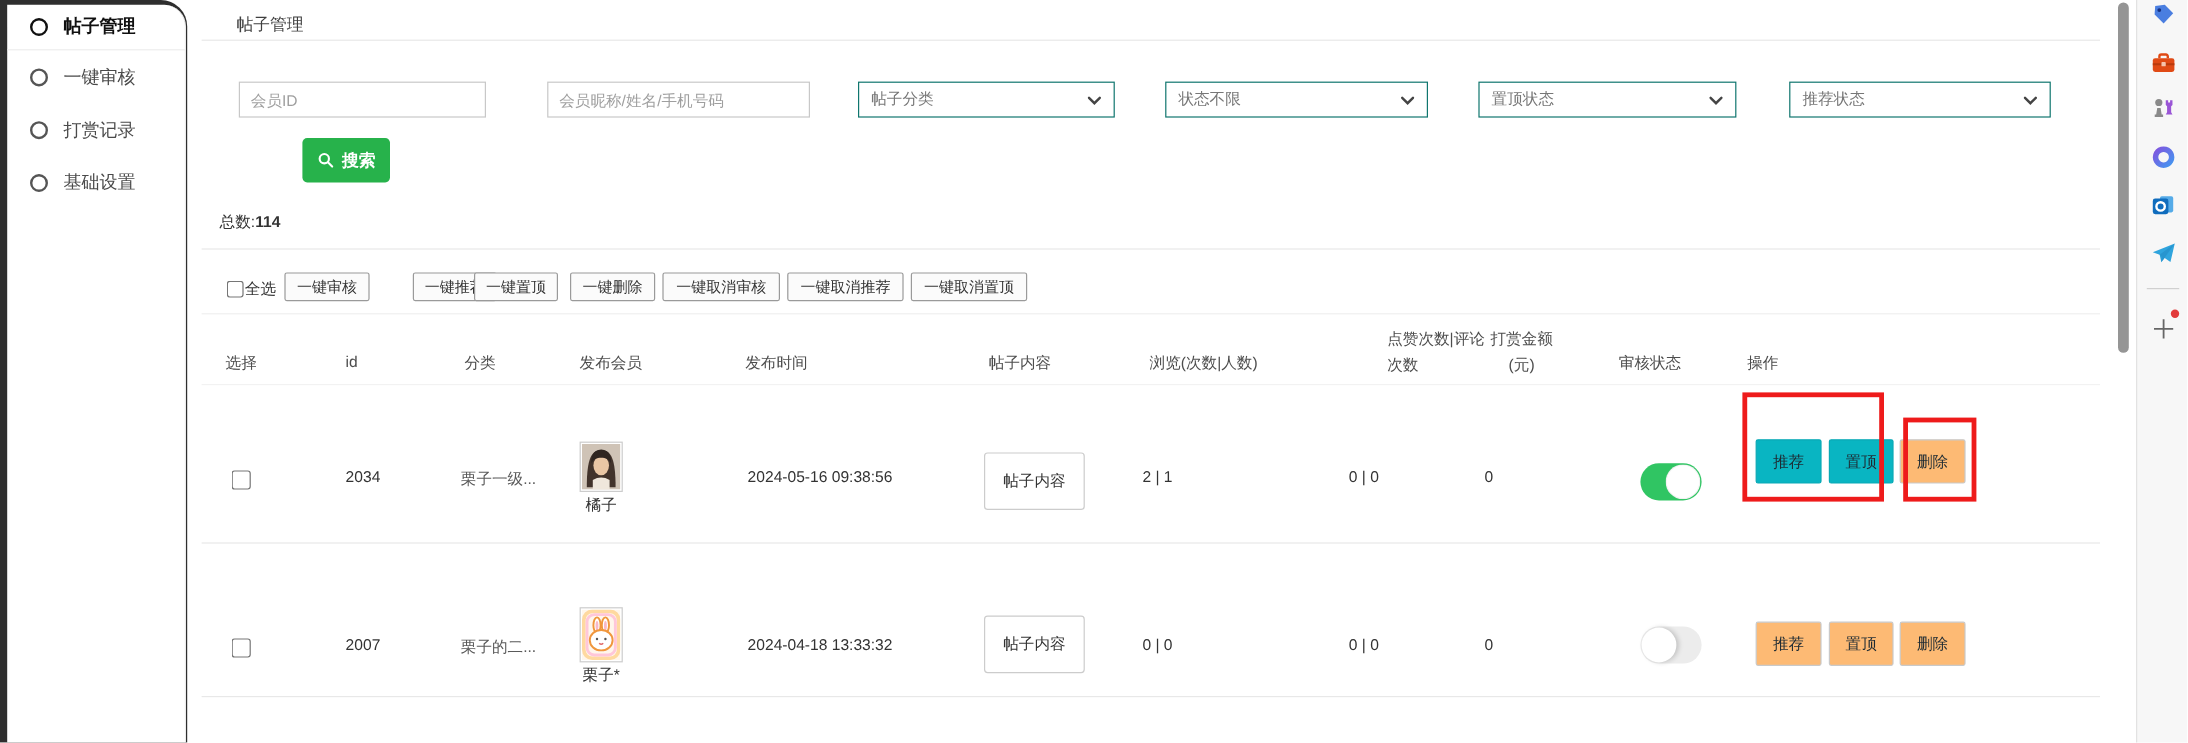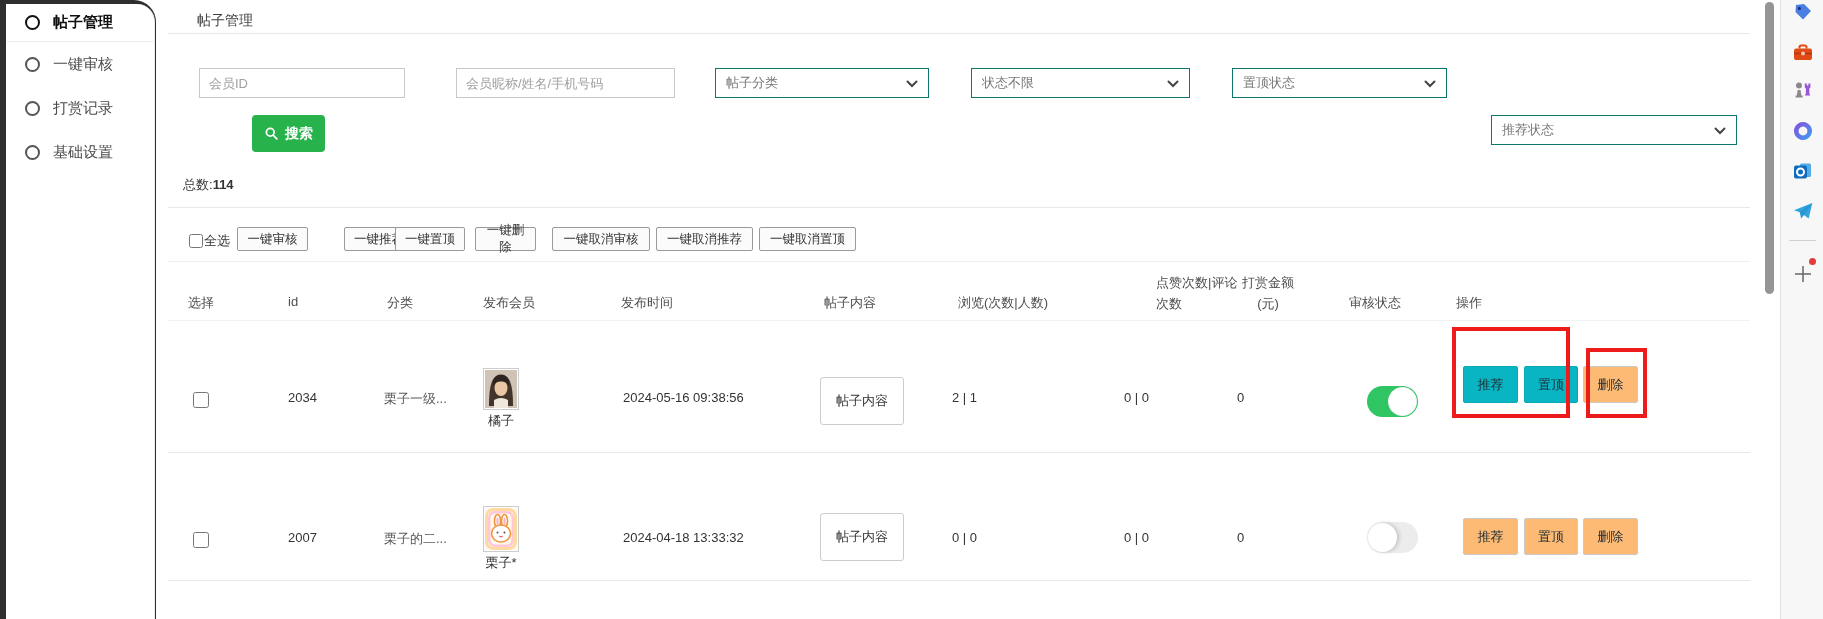--- a/index.html
+++ b/index.html
@@ -98,21 +98,21 @@
     </span>
   </div>
   <div class="abs selbox" style="left:1232px;top:68px;width:215px;">
     <span>置顶状态</span>
     <span>
       <svg width="12" height="8" viewBox="0 0 12 8">
           <path d="M1.5 1.5 L6 6 L10.5 1.5" fill="none" stroke="#444" stroke-width="2" stroke-linecap="round"></path>
         </svg>
     </span>
   </div>
-  <div class="abs selbox" style="left:1491px;top:68px;width:246px;margin-top:47px;">
+  <div class="abs selbox" style="left:1491px;top:68px;width:218px;">
     <span>推荐状态</span>
     <span>
       <svg width="12" height="8" viewBox="0 0 12 8">
           <path d="M1.5 1.5 L6 6 L10.5 1.5" fill="none" stroke="#444" stroke-width="2" stroke-linecap="round"></path>
         </svg>
     </span>
   </div>
 
   <button class="abs gbtn" style="left:252px;top:115px;width:73px;height:37px;">
     <span style="display:flex;">
@@ -127,21 +127,21 @@
   <div class="abs txt" style="left:183px;top:176px;">
     <span>总数:</span><b>114</b>
   </div>
   <div class="abs divider" style="left:168px;top:207px;width:1582px;"></div>
 
   <input type="checkbox" class="abs" style="left: 185px; top: 231px; width: 14px; height: 14px;">
   <div class="abs txt" style="left:204px;top:232px;">全选</div>
   <button class="abs bulkbtn" style="left:237px;top:227px;width:71px;">一键审核</button>
   <button class="abs bulkbtn" style="left:316px;top:227px;width:70px;margin-left:28px;">一键推荐</button>
   <button class="abs bulkbtn" style="left:395px;top:227px;width:70px;">一键置顶</button>
-  <button class="abs bulkbtn" style="left:475px;top:227px;width:61px;">一键删除</button>
+  <button class="abs bulkbtn" style="left:475px;top:227px;width:71px;">一键删除</button>
   <button class="abs bulkbtn" style="left:552px;top:227px;width:98px;">一键取消审核</button>
   <button class="abs bulkbtn" style="left:656px;top:227px;width:97px;">一键取消推荐</button>
   <button class="abs bulkbtn" style="left:759px;top:227px;width:97px;">一键取消置顶</button>
 
   <div class="abs divider" style="left:168px;top:261px;width:1582px;background:#efefef;"></div>
 
   <div>
     <div class="abs hdr" style="left:188px;top:294px;">选择</div>
     <div class="abs hdr" style="left:288px;top:294px;">id</div>
     <div class="abs hdr" style="left:387px;top:294px;">分类</div>

